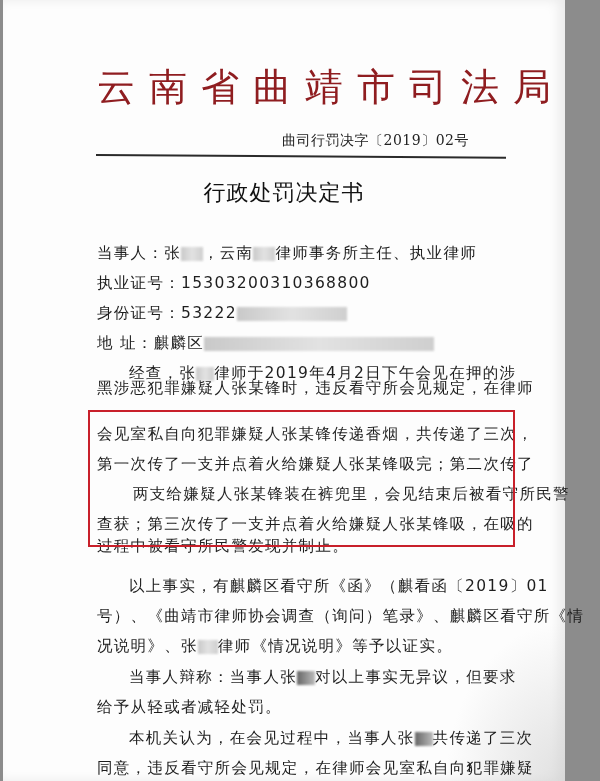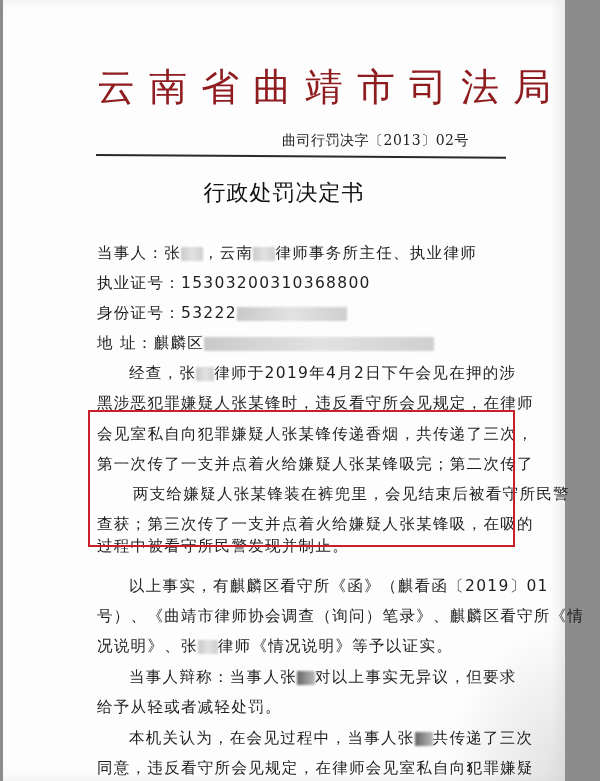--- a/index.html
+++ b/index.html
@@ -116,21 +116,21 @@
       color: #222;
     }
   </style>
 </head>
 <body>
 
 <div class="page">
   <div class="page-shadow-br"></div>
 
   <div class="agency-title">云南省曲靖市司法局</div>
-  <div class="doc-number">曲司行罚决字〔2013〕02号</div>
+  <div class="doc-number">曲司行罚决字〔2019〕02号</div>
   <div class="rule"></div>
   <div class="doc-title">行政处罚决定书</div>
 
   <div class="body-text" style="top:238px;">
 
     <div class="line" style="top:0px;">
       <span>当事人：</span><span>张</span><span class="redact" style="width:22px;"></span><span>，云南</span><span class="redact" style="width:22px;"></span><span>律师事务所主任、执业律师</span>
     </div>
     <div class="line" style="top:30px;">
       <span>执业证号：</span><span>15303200310368800</span>
@@ -138,21 +138,21 @@
     <div class="line" style="top:60px;">
       <span>身份证号：</span><span>53222</span><span class="redact" style="width:110px;"></span>
     </div>
     <div class="line" style="top:90px;">
       <span>地  址：</span><span>麒麟区</span><span class="redact" style="width:230px;"></span>
     </div>
 
     <div class="line indent" style="top:120px;">
       <span>经查，张</span><span class="redact" style="width:18px;"></span><span>律师于2019年4月2日下午会见在押的涉</span>
     </div>
-    <div class="line" style="top:150px;font-family:Liberation Serif, serif;">黑涉恶犯罪嫌疑人张某锋时，违反看守所会见规定，在律师</div>
+    <div class="line" style="top:135px;font-family:Liberation Serif, serif;">黑涉恶犯罪嫌疑人张某锋时，违反看守所会见规定，在律师</div>
 
     <div class="line" style="top:181px;">会见室私自向犯罪嫌疑人张某锋传递香烟，共传递了三次，</div>
     <div class="line" style="top:211px;">第一次传了一支并点着火给嫌疑人张某锋吸完；第二次传了</div>
     <div class="line" style="top:241px;margin-left:36px;">两支给嫌疑人张某锋装在裤兜里，会见结束后被看守所民警</div>
     <div class="line" style="top:271px;">查获；第三次传了一支并点着火给嫌疑人张某锋吸，在吸的</div>
     <div class="line" style="top:293px;">过程中被看守所民警发现并制止。</div>
 
     <div class="line indent" style="top:333px;">以上事实，有麒麟区看守所《函》（麒看函〔2019〕01</div>
     <div class="line" style="top:363px;">号）、《曲靖市律师协会调查（询问）笔录》、麒麟区看守所《情</div>
     <div class="line" style="top:393px;">

